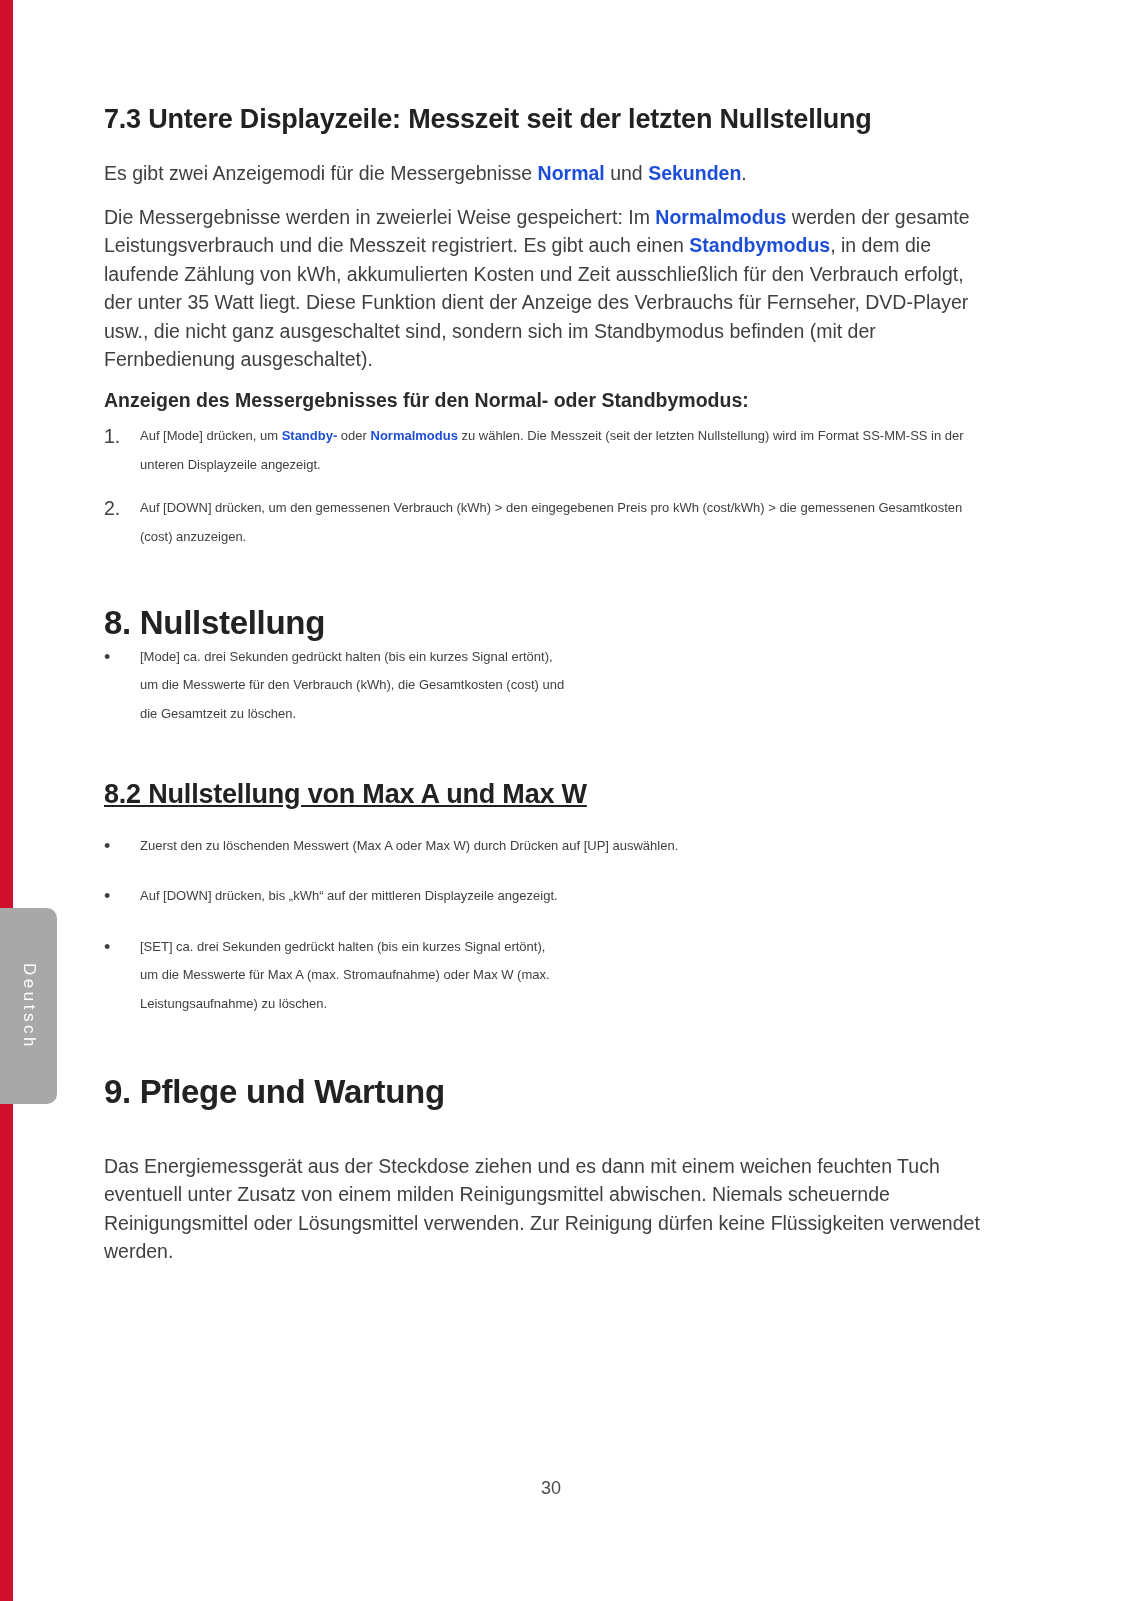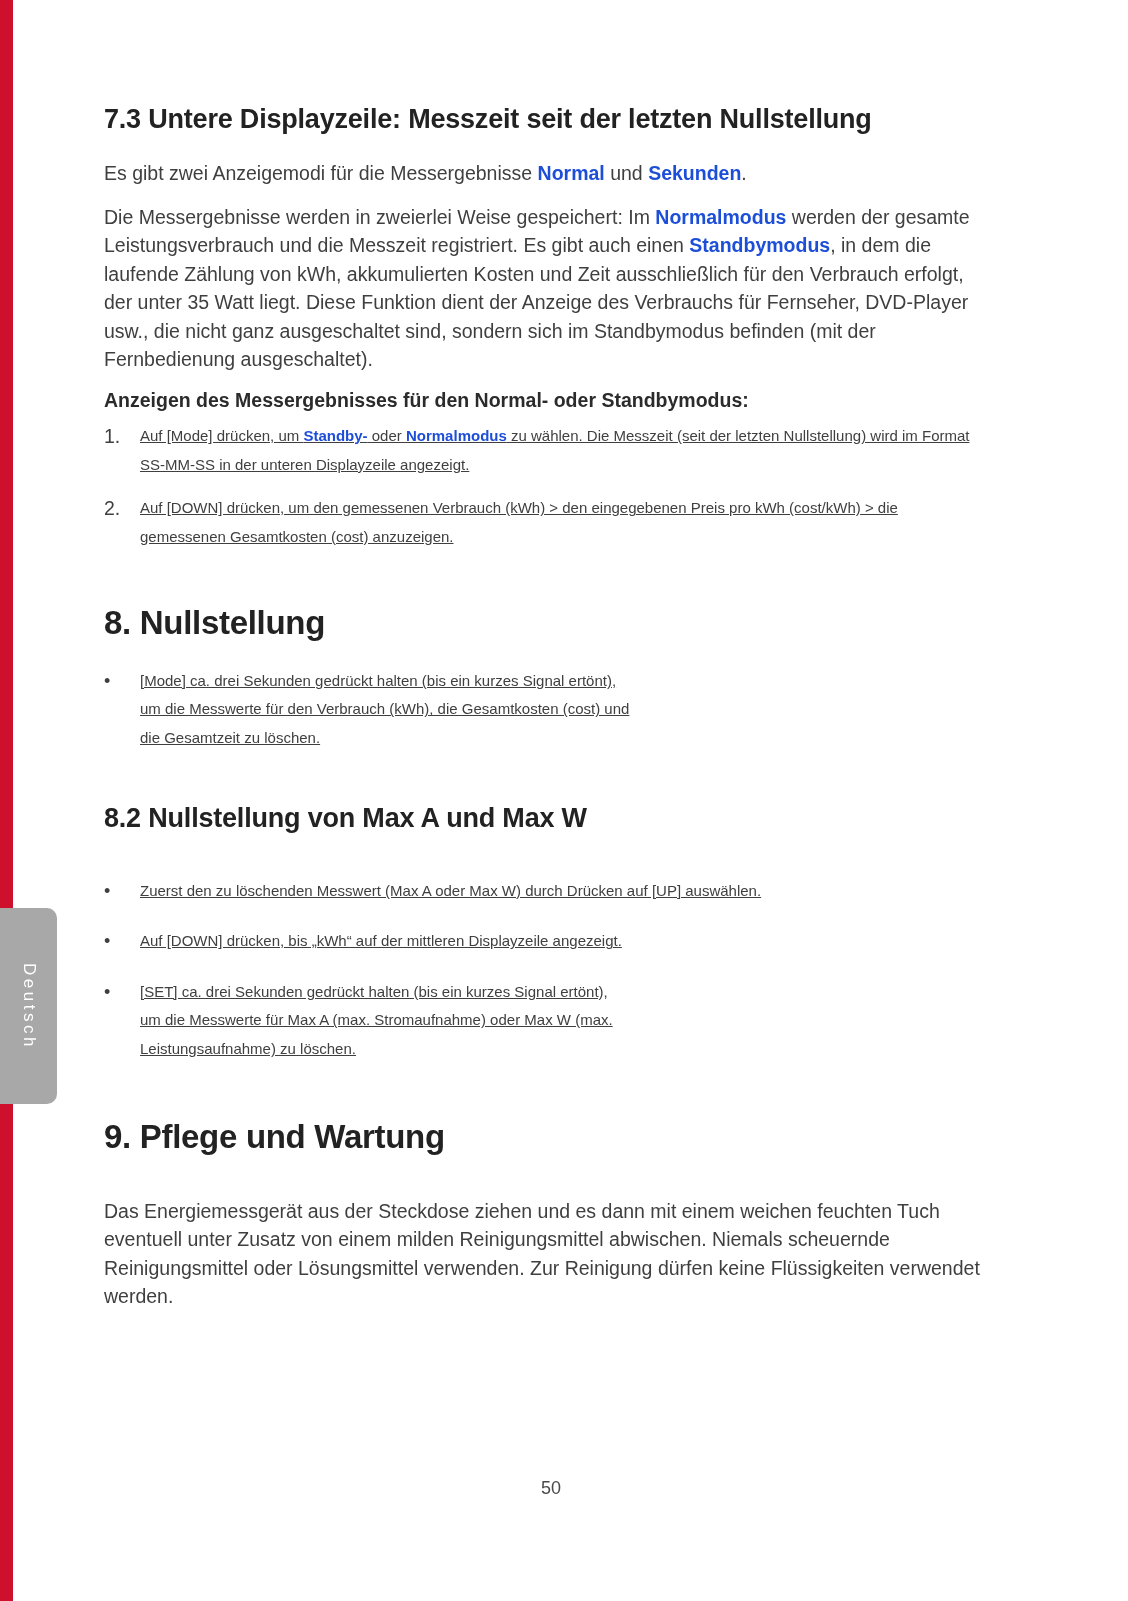--- a/index.html
+++ b/index.html
@@ -78,29 +78,28 @@
     display: flex;
     margin-bottom: 15px;
   }
   .marker {
     flex: 0 0 36px;
     font-size: 19.5px;
     line-height: 28.5px;
   }
   .item-text {
     flex: 1;
-    font-size: 15px;
+    font-size: 13px;
     line-height: 28.5px;
     white-space: pre-line;
-    text-decoration: underline;
   }
 
-  #s8-heading  { margin-top: 52px; margin-bottom: 24px; }
+  #s8-heading  { margin-top: 52px; }
   #s81-heading { margin-bottom: 26px; }
-  #s82-heading { margin-top: 50px; margin-bottom: 42px; }
+  #s82-heading { margin-top: 50px; margin-bottom: 21px; text-decoration: underline; }
   #s9-heading  { margin-top: 54px; margin-bottom: 40px; }
 
   .bullet-item .marker { font-size: 18px; }
   .bullets-82 .list-item { margin-bottom: 22px; }
 
   .page-number {
     position: absolute;
     top: 1478px;
     left: 112px;
     width: 878px;
@@ -169,13 +168,13 @@
 Leistungsaufnahme) zu löschen.</span>
     </div>
   </div>
 
   <h1 class="h-main" id="s9-heading">9. Pflege und Wartung</h1>
 
   <p class="body-text" id="s9-p1"><span>Das Energiemessgerät aus der Steckdose ziehen und es dann mit einem weichen feuchten Tuch eventuell unter Zusatz von einem milden Reinigungsmittel abwischen. Niemals scheuernde Reinigungsmittel oder Lösungsmittel verwenden. Zur Reinigung dürfen keine Flüssigkeiten verwendet werden.</span></p>
 
 </main>
 
-<div class="page-number">50</div>
+<div class="page-number">30</div>
 
 </body></html>

